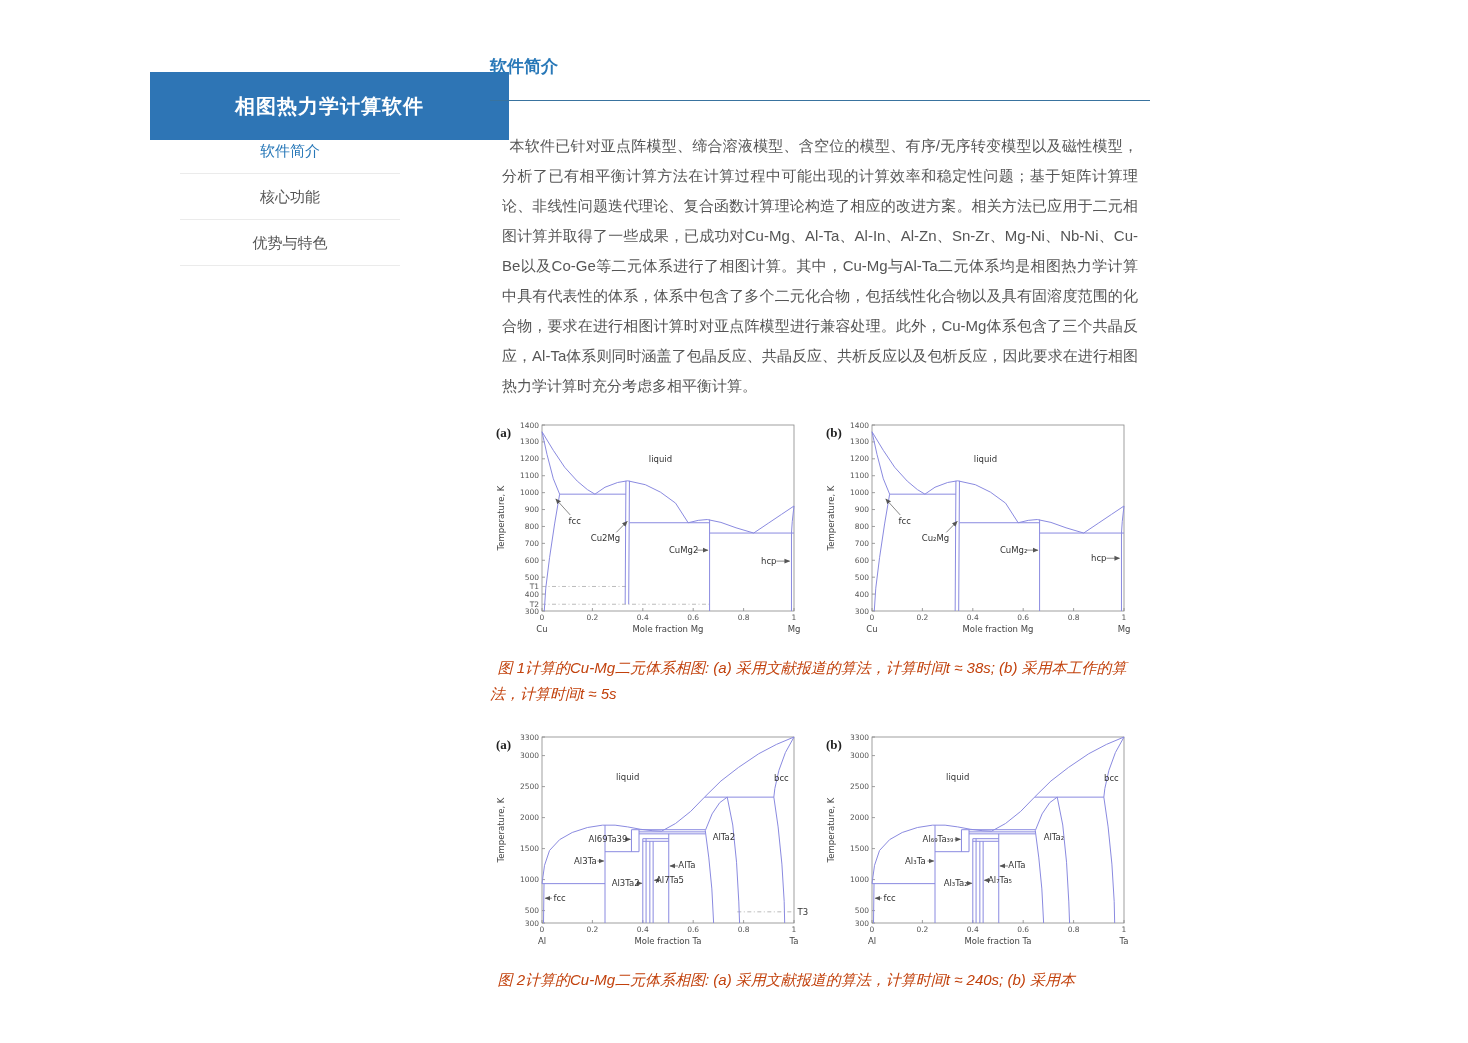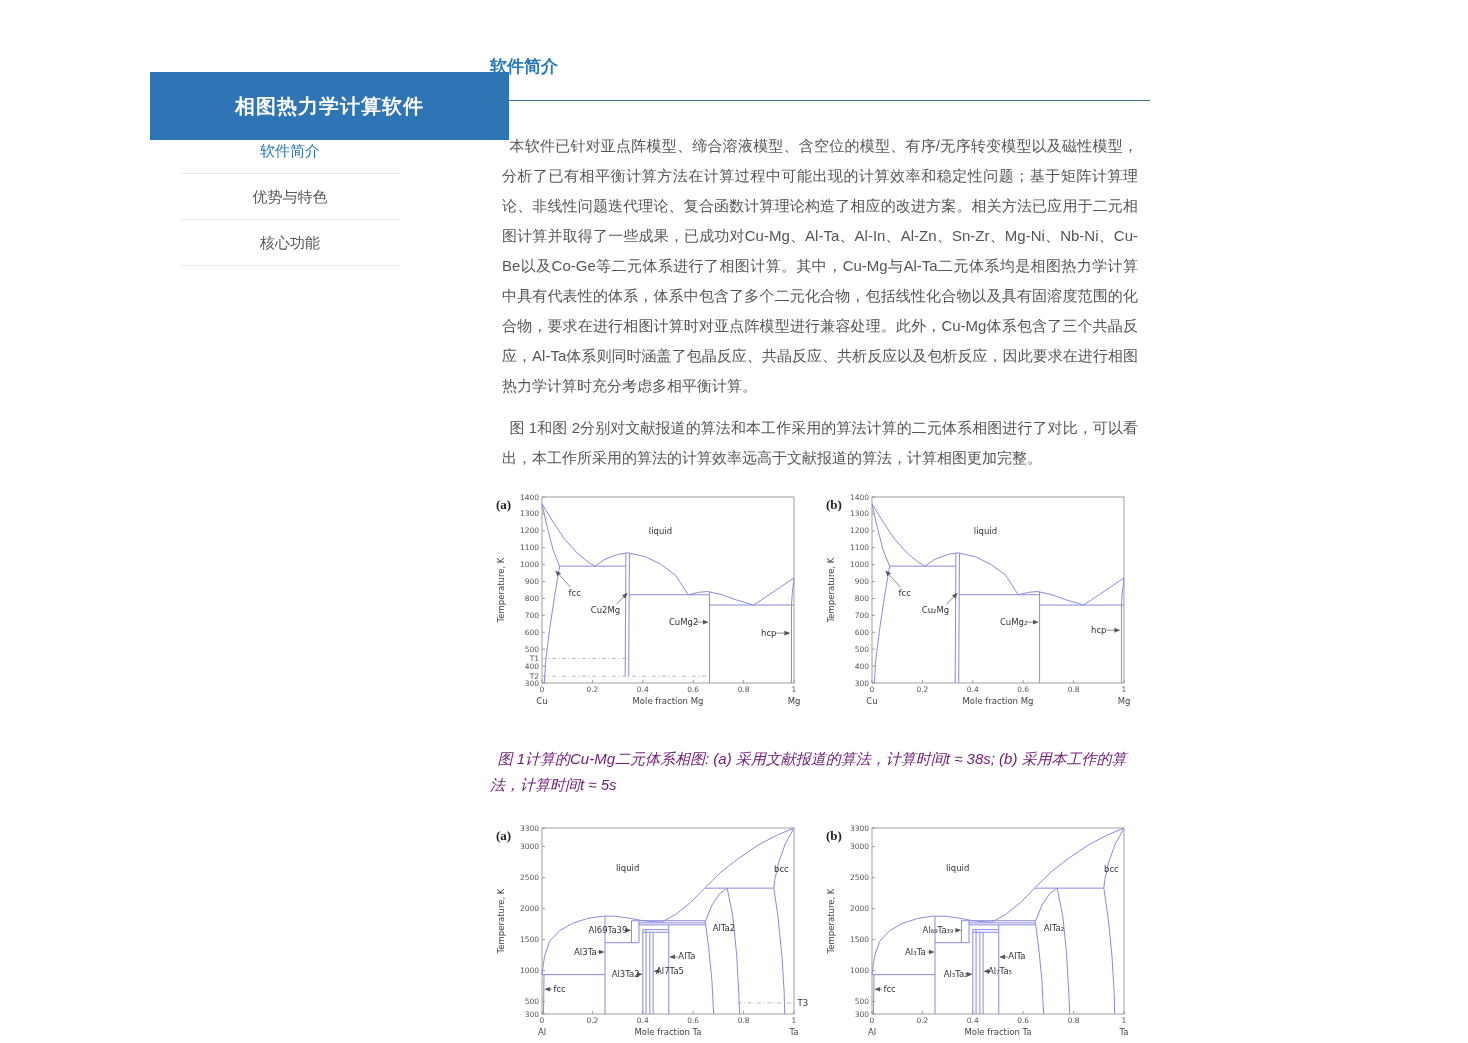--- a/index.html
+++ b/index.html
@@ -13,43 +13,42 @@
   .sidebar-nav li{height:45px;line-height:45px;text-align:center;font-size:15px;
        color:#555;cursor:pointer;border-bottom:1px solid #ebebeb;}
   .main{position:absolute;left:490px;top:55px;width:660px;}
   .section-title{font-size:17px;font-weight:bold;margin:0;}
   .title-rule{height:0;border:none;border-bottom:1px solid #39739f;margin:22px 0 0 0;}
   .body-text{font-size:15px;line-height:30px;color:#555;text-align:justify;
        margin:12px;text-indent:0.5em;}
   .body-text.first{margin-top:30px;}
   .figure{display:flex;margin-top:14px;}
   .panel{width:330px;height:236px;}
-  .caption{font-size:15px;line-height:26px;color:#701a75;font-style:italic;
-       margin-top:23px;text-indent:0.5em;}
+  .caption{font-size:15px;line-height:26px;color:#c2410c;font-style:italic;
+       margin-top:4px;text-indent:0.5em;}
   svg .tick{font:7.5px "DejaVu Sans",sans-serif;fill:#555;}
   svg .plabel{font:8.5px "DejaVu Sans",sans-serif;fill:#333;}
   svg .axlabel{font:8.5px "DejaVu Sans",sans-serif;fill:#444;}
   svg .panel-lab{font:600 13px "Liberation Serif",serif;fill:#222;}
 </style>
 </head>
 <body>
 
 <div class="sidebar-header" style="background: rgb(46, 117, 181);">相图热力学计算软件</div>
 
 <ul class="sidebar-nav">
   <li class="active" style="color: rgb(40, 120, 184);">软件简介</li>
+  <li>核心功能</li>
   <li>优势与特色</li>
-  <li>核心功能</li>
 </ul>
 
 <div class="main">
   <h2 class="section-title" style="color: rgb(40, 120, 184);">软件简介</h2>
   <hr class="title-rule" style="border-bottom-color: rgb(57, 115, 159);">
   <p class="body-text first">本软件已针对亚点阵模型、缔合溶液模型、含空位的模型、有序/无序转变模型以及磁性模型，分析了已有相平衡计算方法在计算过程中可能出现的计算效率和稳定性问题；基于矩阵计算理论、非线性问题迭代理论、复合函数计算理论构造了相应的改进方案。相关方法已应用于二元相图计算并取得了一些成果，已成功对Cu-Mg、Al-Ta、Al-In、Al-Zn、Sn-Zr、Mg-Ni、Nb-Ni、Cu-Be以及Co-Ge等二元体系进行了相图计算。其中，Cu-Mg与Al-Ta二元体系均是相图热力学计算中具有代表性的体系，体系中包含了多个二元化合物，包括线性化合物以及具有固溶度范围的化合物，要求在进行相图计算时对亚点阵模型进行兼容处理。此外，Cu-Mg体系包含了三个共晶反应，Al-Ta体系则同时涵盖了包晶反应、共晶反应、共析反应以及包析反应，因此要求在进行相图热力学计算时充分考虑多相平衡计算。</p>
-  <p class="body-text">图 1和图 2分别对文献报道的算法和本工作采用的算法计算的二元体系相图进行了对比，可以看出，本工作所采用的算法的计算效率远高于文献报道的算法，计算相图更加完整。</p>
 
   <div class="figure">
     <div class="panel"><svg viewBox="0 0 330 236" width="330" height="236">
           <defs>
             <marker id="arr-fig1a" markerWidth="6" markerHeight="6" refX="5" refY="3" orient="auto" markerUnits="userSpaceOnUse">
               <path d="M0,0.6 L5.6,3 L0,5.4 Z" fill="#555"></path>
             </marker>
           </defs>
           <rect x="52" y="10" width="252" height="186" fill="none" stroke="#888" stroke-width="0.8"></rect>
           <line x1="52" y1="196" x2="52" y2="193" stroke="#888" stroke-width="0.8"></line>

